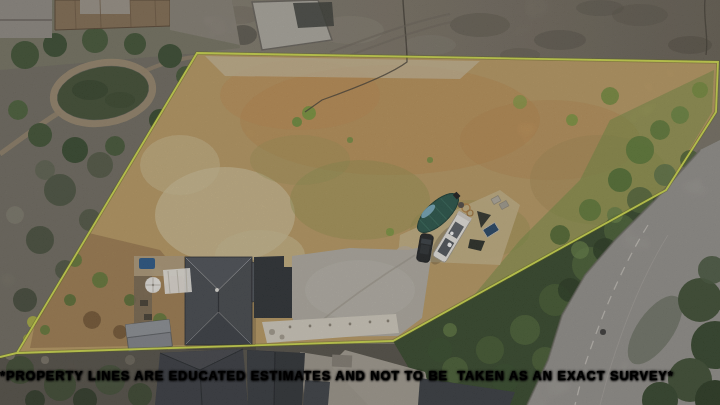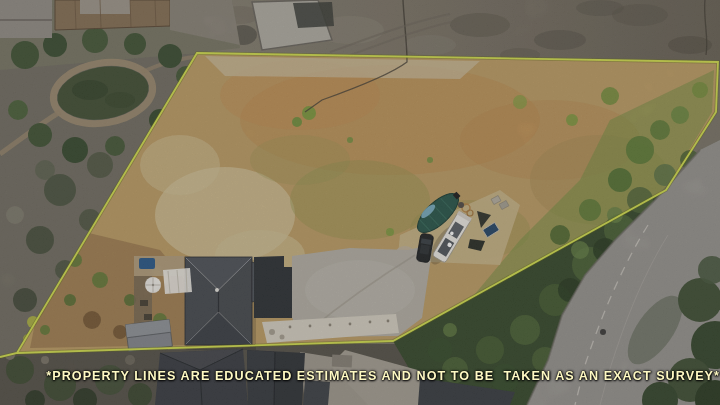--- a/index.html
+++ b/index.html
@@ -1,20 +1,20 @@
 <!DOCTYPE html>
 <html><head>
 <meta charset="utf-8">
 <style>
   html,body{margin:0;padding:0;background:#222;}
   .stage{position:relative;width:720px;height:405px;overflow:hidden;background:#7e786c;
          font-family:"Liberation Sans",sans-serif;}
   .stage svg{position:absolute;left:0;top:0;}
-  .disclaimer{position:absolute;left:0;right:0;top:369px;text-align:right;
-    font-weight:bold;font-size:12.6px;letter-spacing:1.05px;color:#fef9c3;white-space:pre;
+  .disclaimer{position:absolute;left:0;right:0;top:369px;text-align:left;
+    font-weight:bold;font-size:12.6px;letter-spacing:1.05px;color:#000000;white-space:pre;
     text-shadow:0 0 3px rgba(15,15,15,.95),0 1px 2px rgba(0,0,0,.85),1px 0 2px rgba(0,0,0,.8),0 0 1px #000;
     font-family:"Liberation Sans",sans-serif;}
 </style>
 </head>
 <body>
 
 <div class="stage">
 <svg width="720" height="405" viewBox="0 0 720 405">
   <defs>
     <clipPath id="fieldClip">

